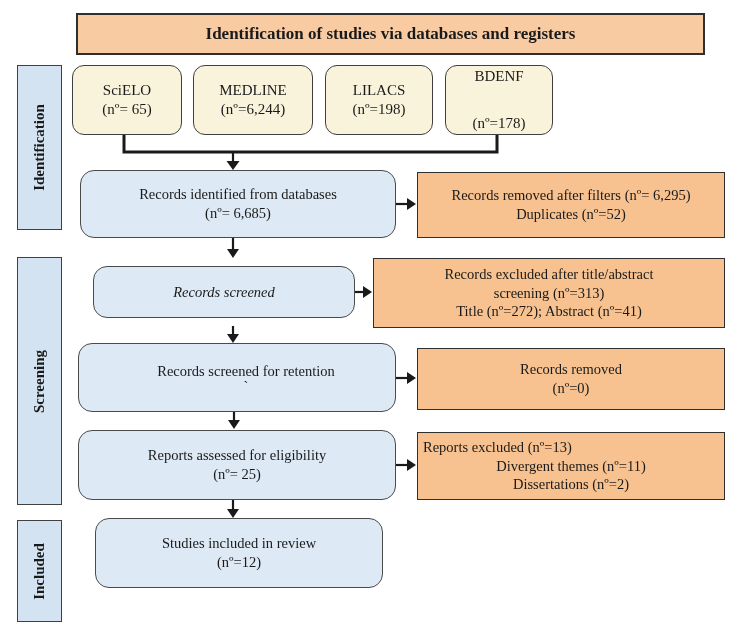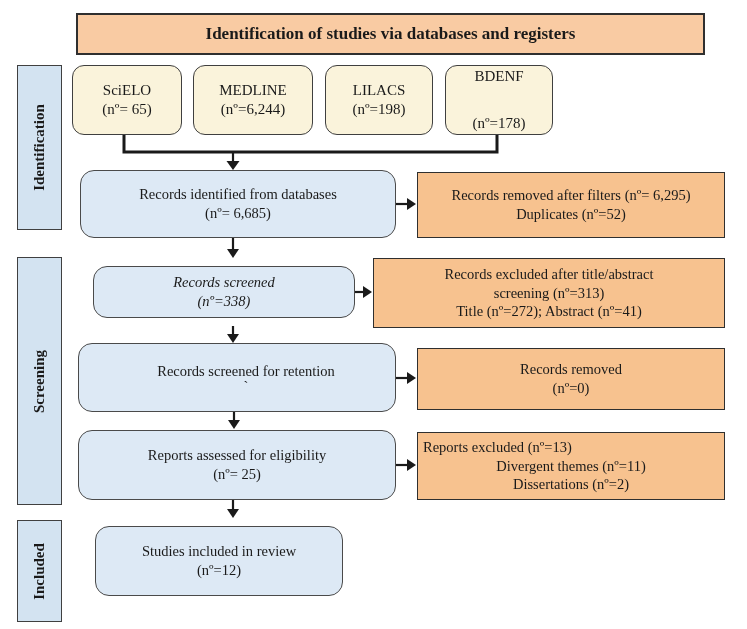--- a/index.html
+++ b/index.html
@@ -29,21 +29,21 @@
   #db-medline{left:193px;top:65px;width:120px;height:70px;}
   #db-lilacs{left:325px;top:65px;width:108px;height:70px;}
   #db-bdenf{left:445px;top:65px;width:108px;height:70px;gap:28px;}
 
   
   .proc{background:#DDE9F5;border:1.6px solid #4a4a4a;border-radius:14px;font-size:14.5px;}
   #b1{left:80px;top:170px;width:316px;height:68px;}
   #b2{left:93px;top:266px;width:262px;height:52px;font-style:italic;}
   #b3{left:78px;top:343px;width:318px;height:69px;padding-left:18px;}
   #b4{left:78px;top:430px;width:318px;height:70px;}
-  #b5{left:95px;top:518px;width:248px;height:70px;margin-top:8px;}
+  #b5{left:95px;top:518px;width:288px;height:70px;}
   #b3 .tick{line-height:0.8;}
 
   
   .excl{background:#F7C28F;border:1.6px solid #2f2f2f;font-size:14.5px;}
   #o1{left:417px;top:172px;width:308px;height:66px;}
   #o2{left:373px;top:258px;width:352px;height:70px;}
   #o3{left:417px;top:348px;width:308px;height:62px;}
   #o4{left:417px;top:432px;width:308px;height:68px;}
   #o4 .first{text-align:left;padding-left:10px;}
 
@@ -85,21 +85,20 @@
     <div class="ln">BDENF</div>
     <div class="ln">(nº=178)</div>
   </div>
 
   <div class="box proc" id="b1">
     <div class="ln">Records identified from databases</div>
     <div class="ln">(nº= 6,685)</div>
   </div>
   <div class="box proc" id="b2">
     <div class="ln">Records screened</div>
-    <div class="ln">(nº=338)</div>
   </div>
   <div class="box proc" id="b3">
     <div class="ln">Records screened for retention</div>
     <div class="ln tick">`</div>
   </div>
   <div class="box proc" id="b4">
     <div class="ln">Reports assessed for eligibility</div>
     <div class="ln">(nº= 25)</div>
   </div>
   <div class="box proc" id="b5">

